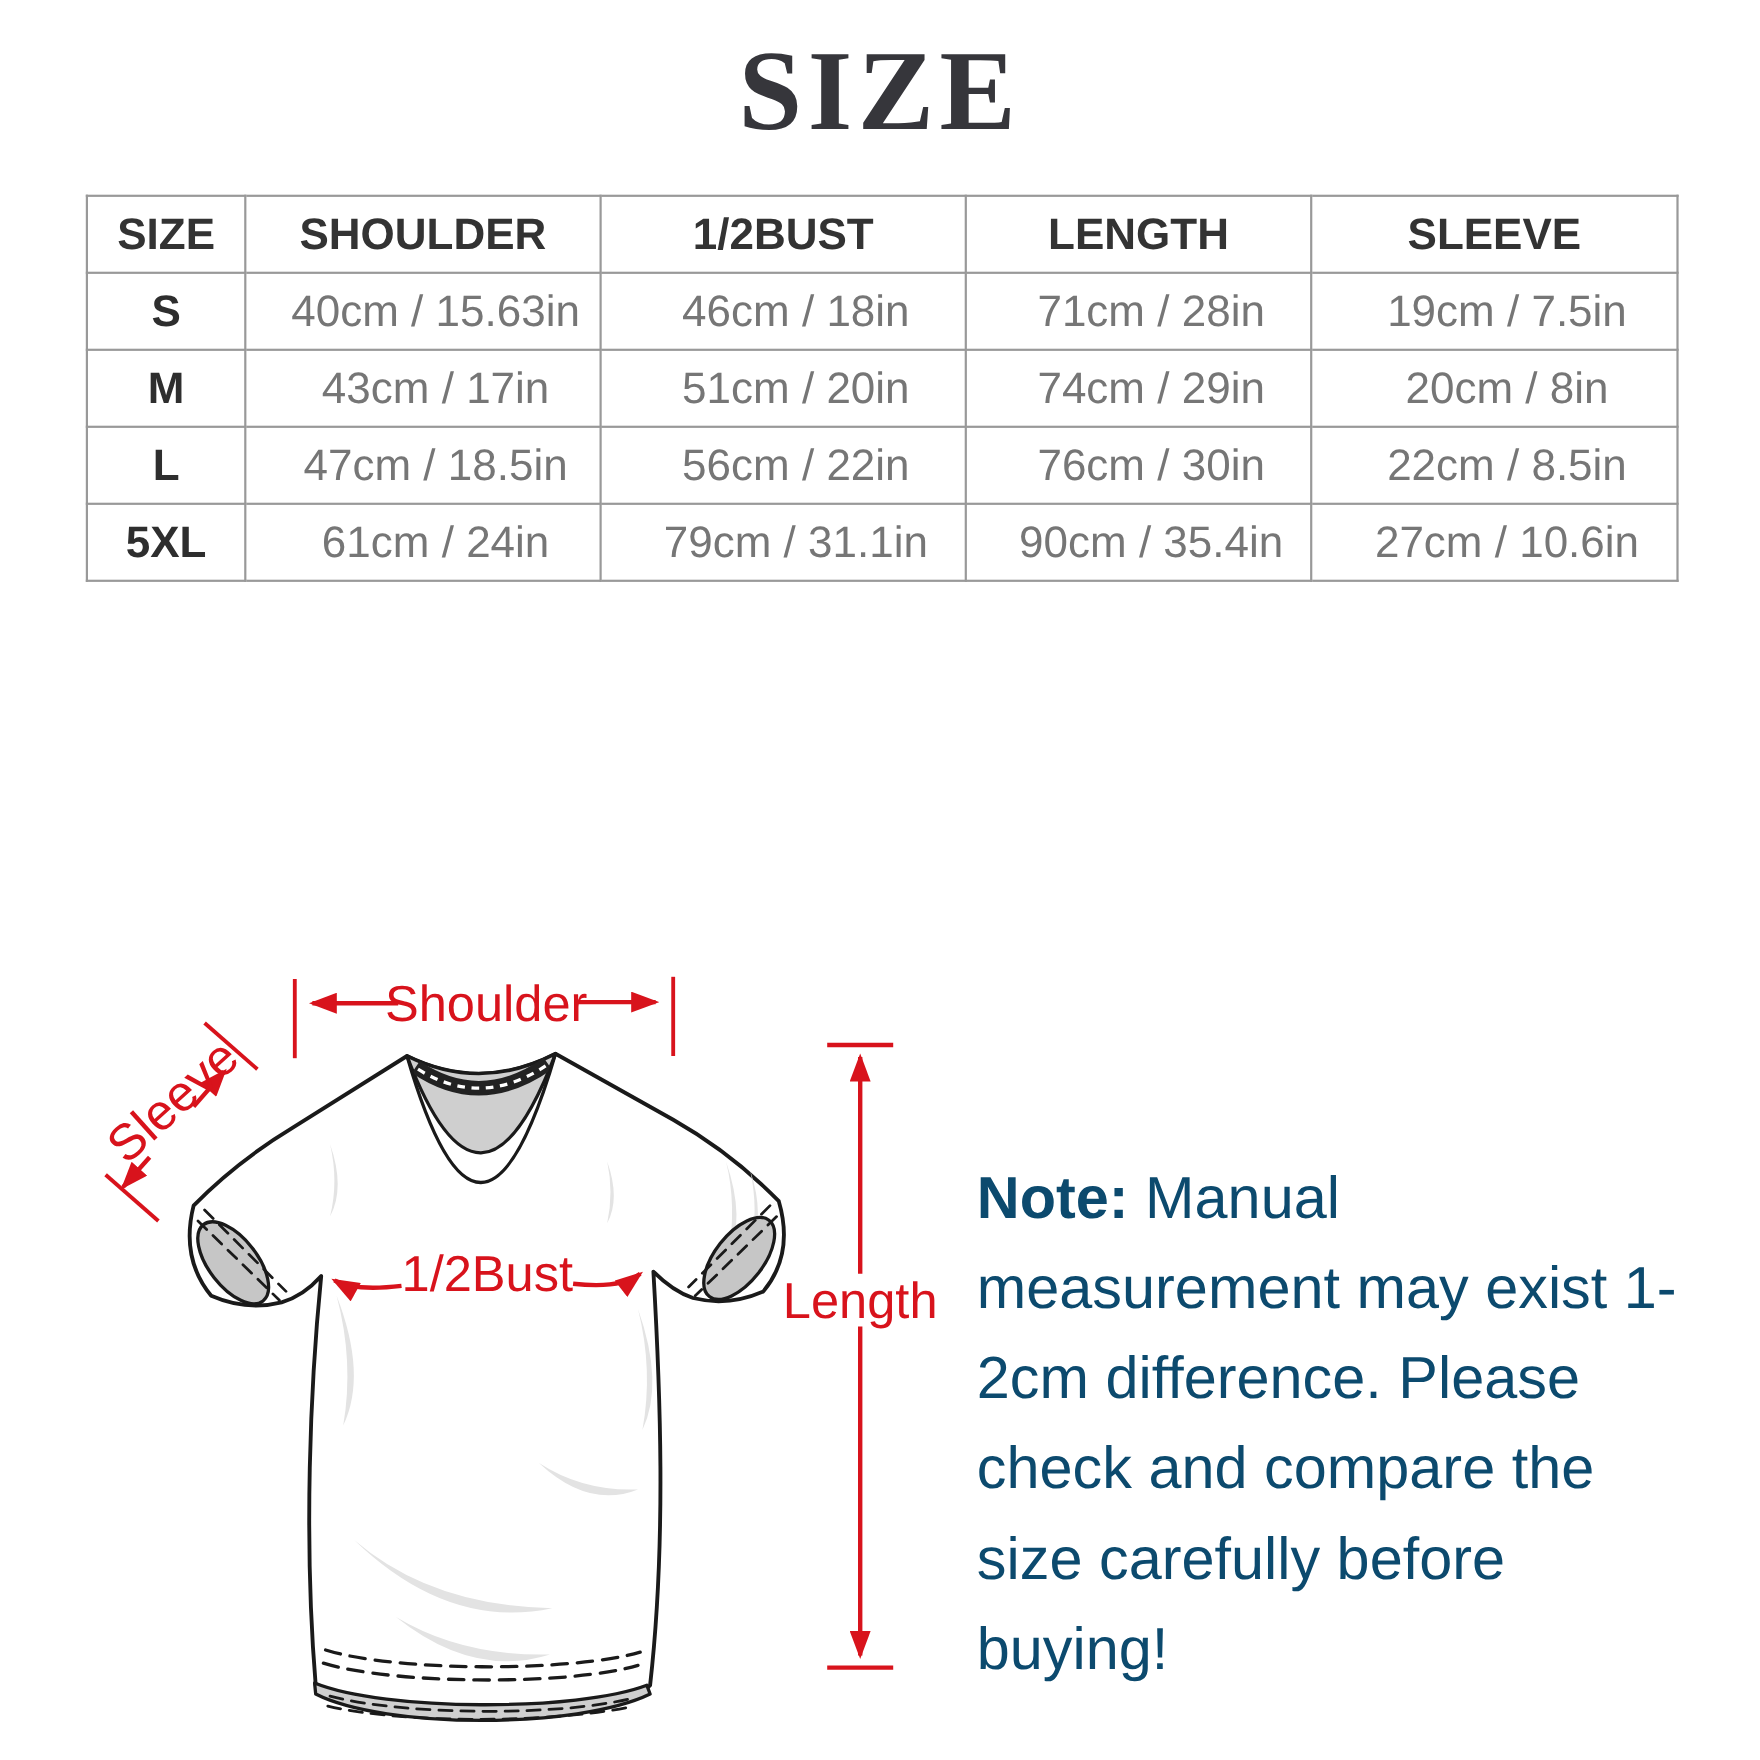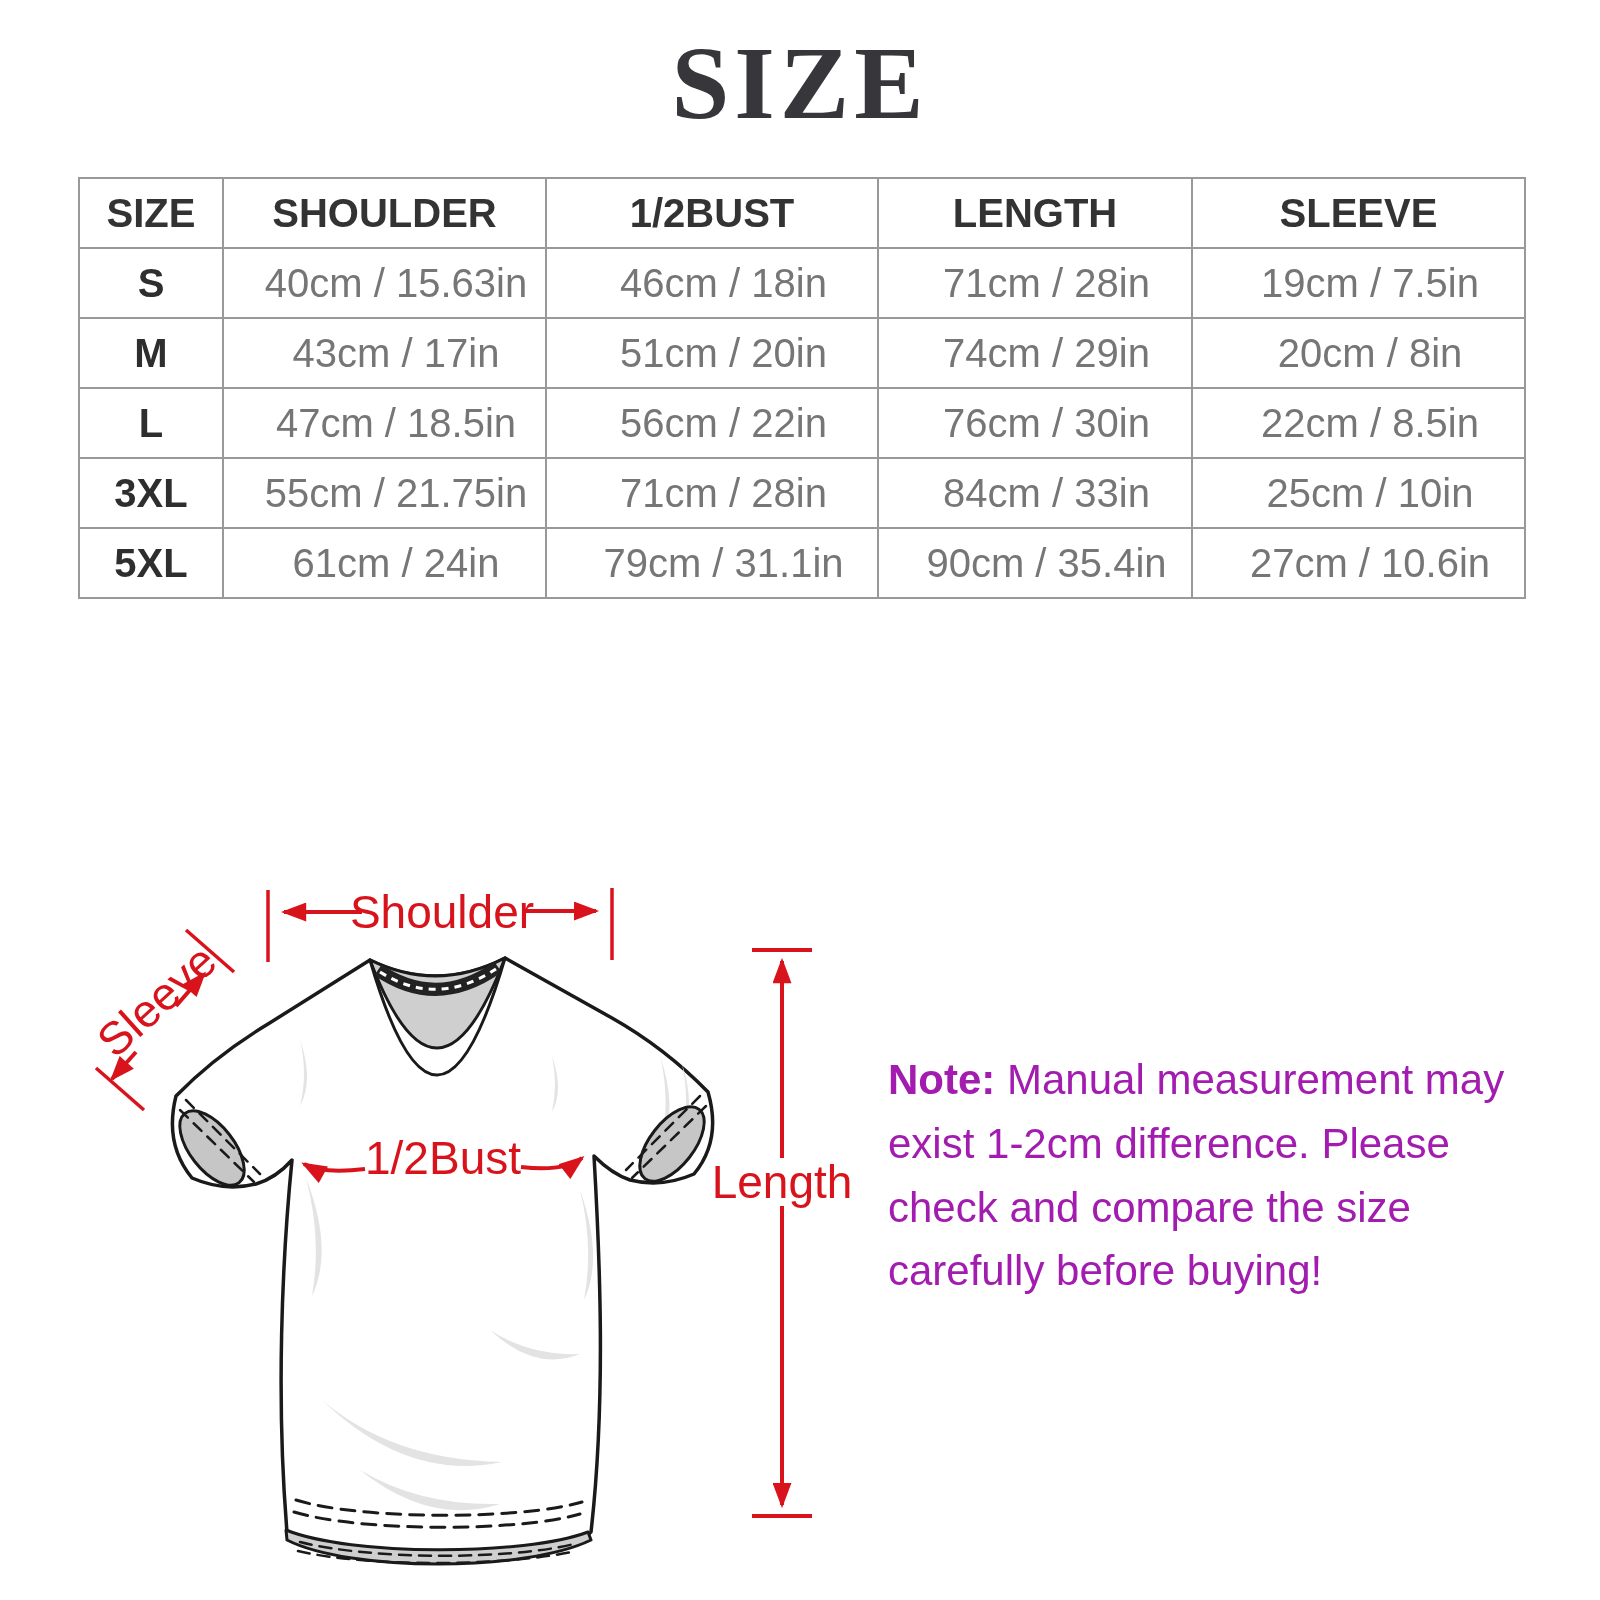--- a/index.html
+++ b/index.html
@@ -22,21 +22,21 @@
   .size-table th, .size-table td {
     border:2px solid #999999; height:70px;
     text-align:center; vertical-align:middle;
     white-space:nowrap; overflow:hidden;
   }
   .size-table thead th { font-size:40px; font-weight:700; color:#333333; }
   .size-table tbody th { font-size:40px; font-weight:700; color:#2e2e2e; }
   .size-table td { font-size:40px; font-weight:400; color:#767676;padding-left:23px; }
   .note {
     position:absolute; left:888px; top:1048px; width:660px;
-    font-size:42px; line-height:1.52; color:#a21caf;
+    font-size:54px; line-height:1.52; color:#0c4a6e;
   }
   .note .note-label { font-weight:700; }
   svg.diagram { position:absolute; left:60px; top:860px; }
   .ann { stroke:#d8131c; fill:none; }
   .ann-text {
     fill:#d8131c; font-family:"Liberation Sans", sans-serif;
     font-size:46px; stroke:none;
   }
   .outline { stroke:#1a1a1a; stroke-linejoin:round; stroke-linecap:round; }
 </style>
@@ -76,27 +76,20 @@
         <td>51cm / 20in</td>
         <td>74cm / 29in</td>
         <td>20cm / 8in</td>
       </tr>
       <tr>
         <th>L</th>
         <td>47cm / 18.5in</td>
         <td>56cm / 22in</td>
         <td>76cm / 30in</td>
         <td>22cm / 8.5in</td>
-      </tr>
-      <tr>
-        <th>3XL</th>
-        <td>55cm / 21.75in</td>
-        <td>71cm / 28in</td>
-        <td>84cm / 33in</td>
-        <td>25cm / 10in</td>
       </tr>
       <tr>
         <th>5XL</th>
         <td>61cm / 24in</td>
         <td>79cm / 31.1in</td>
         <td>90cm / 35.4in</td>
         <td>27cm / 10.6in</td>
       </tr>
     </tbody>
 </table>

